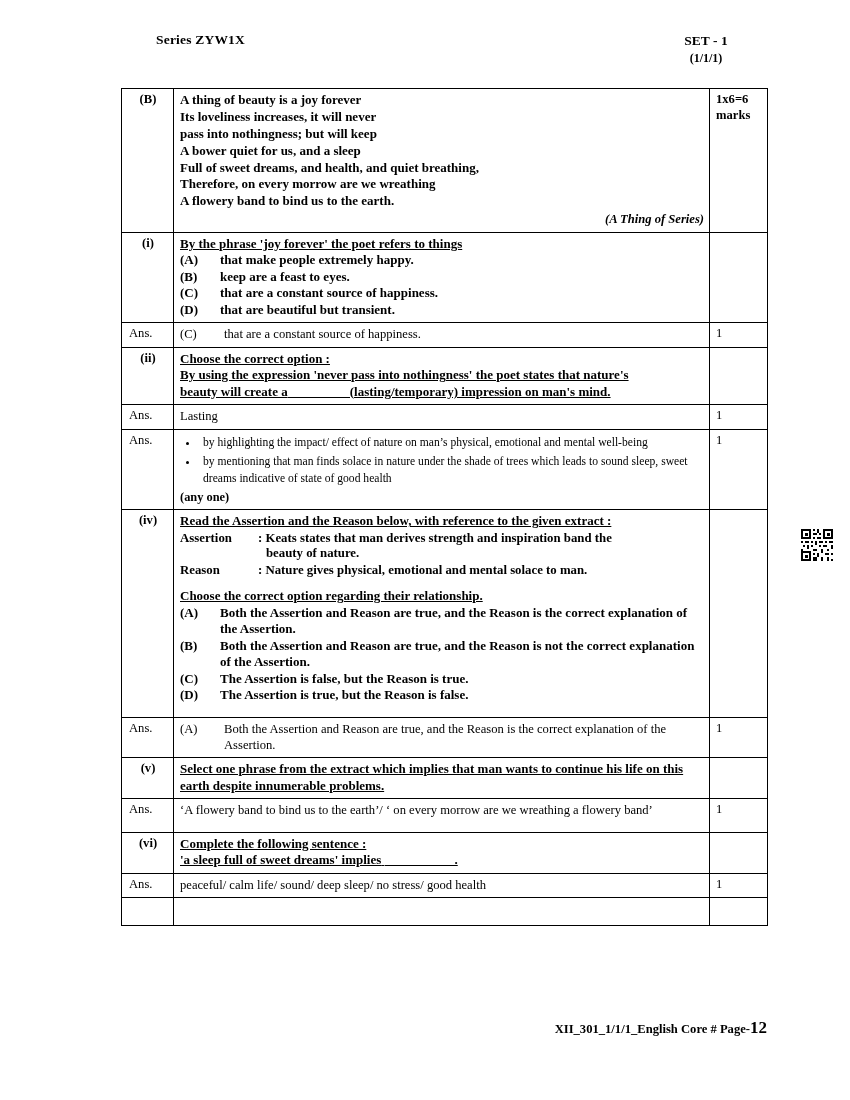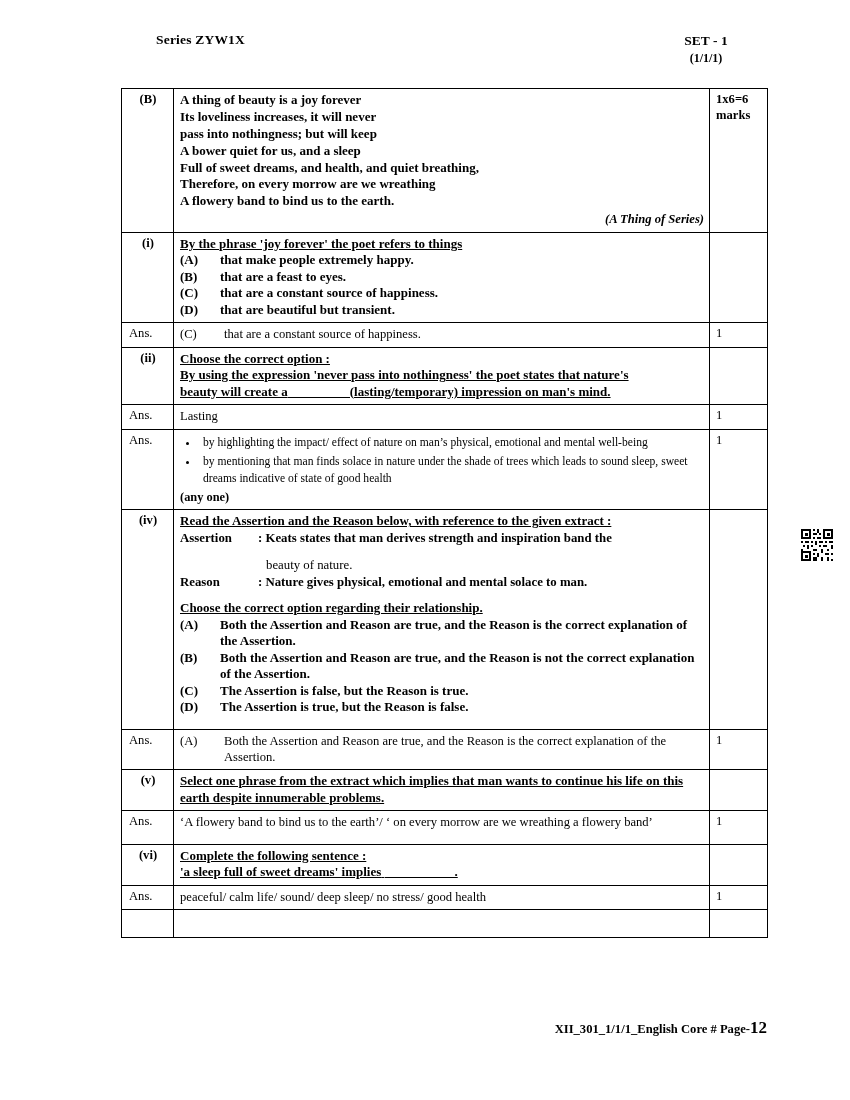--- a/index.html
+++ b/index.html
@@ -143,21 +143,21 @@
     margin-top: 0px;
   }
   .assert-row {
     display: flex;
     font-weight: bold;
     font-size: 12.8px;
     line-height: 1.3;
   }
   .assert-key { width: 78px; flex: 0 0 78px; }
   .assert-col { flex: 1 1 auto; text-align: justify; }
-  .assert-indent { padding-left: 86px; font-weight: normal; font-size: 12.8px; margin-top: 12px; }
+  .assert-indent { padding-left: 86px; font-weight: bold; font-size: 12.8px; }
   .spacer { height: 9px; }
   .footer {
     position: absolute;
     left: 0;
     top: 1018px;
     width: 767px;
     text-align: right;
     font-weight: bold;
     font-size: 12.6px;
   }
@@ -226,21 +226,21 @@
         <td class="label">(i)</td>
         <td>
           <div class="qtext">By the phrase 'joy forever' the poet refers to things</div>
           <div class="opts">
             <div class="opt-row">
               <span class="opt-key">(A)</span>
               <span class="opt-val">that make people extremely happy.</span>
             </div>
             <div class="opt-row">
               <span class="opt-key">(B)</span>
-              <span class="opt-val">that are a feast to eyes.</span>
+              <span class="opt-val">keep are a feast to eyes.</span>
             </div>
             <div class="opt-row">
               <span class="opt-key">(C)</span>
               <span class="opt-val">that are a constant source of happiness.</span>
             </div>
             <div class="opt-row">
               <span class="opt-key">(D)</span>
               <span class="opt-val">that are beautiful but transient.</span>
             </div>
           </div>

